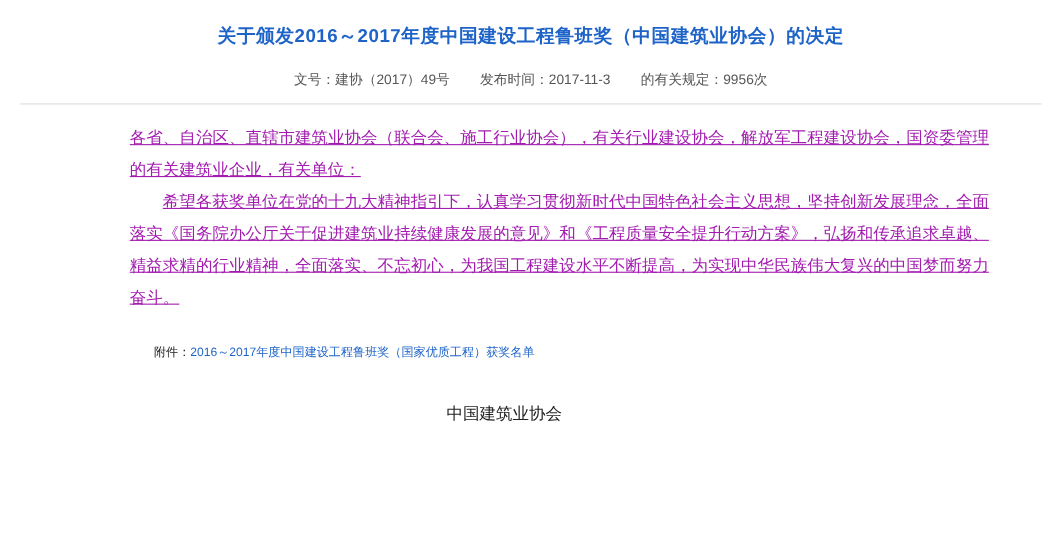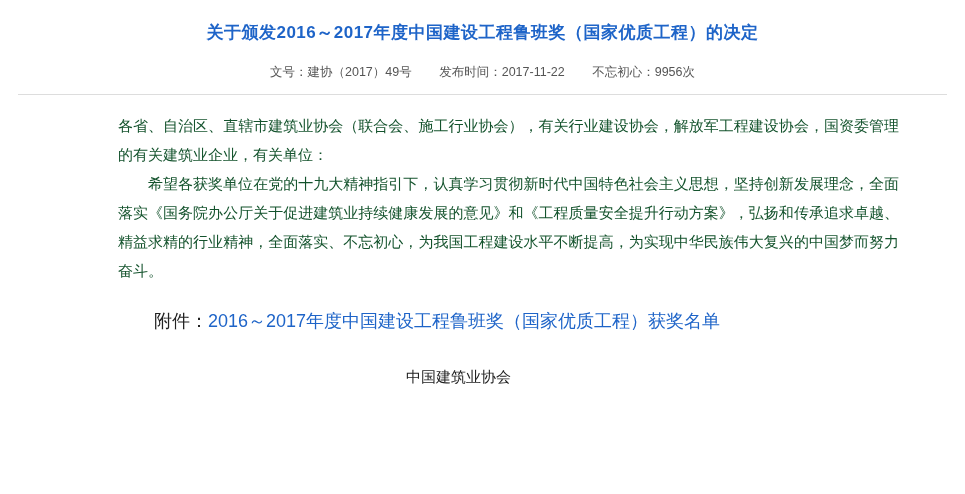--- a/index.html
+++ b/index.html
@@ -48,30 +48,31 @@
     font-size: 0;
     line-height: 0;
   }
   .body-wrap {
     padding: 16px 66px 0 118px;
   }
   p.para {
     margin: 0 0 0 0;
     font-size: 15px;
     line-height: 29px;
-    color: #14532d;
+    color: #a21caf;
     text-align: justify;
     text-justify: inter-ideograph;
+    text-decoration: underline;
   }
   p.indent {
     text-indent: 2em;
   }
   .attach {
     margin-top: 22px;
-    font-size: 18px;
+    font-size: 11px;
     line-height: 28px;
     text-indent: 2em;
     color: #222222;
   }
   .attach a {
     color: #1e64c8;
     text-decoration: none;
   }
   .signature {
     margin-top: 28px;
@@ -83,26 +84,26 @@
   }
   .sig-line {
     display: block;
   }
 </style>
 </head>
 <body>
 
 <div class="page">
 
-  <div class="doc-title">关于颁发2016～2017年度中国建设工程鲁班奖（国家优质工程）的决定</div>
+  <div class="doc-title">关于颁发2016～2017年度中国建设工程鲁班奖（中国建筑业协会）的决定</div>
 
   <div class="meta-bar">
     <span class="meta-item">文号：建协（2017）49号</span>
-    <span class="meta-item">发布时间：2017-11-22</span>
-    <span class="meta-item">不忘初心：9956次</span>
+    <span class="meta-item">发布时间：2017-11-3</span>
+    <span class="meta-item">的有关规定：9956次</span>
   </div>
 
   <div class="divider"></div>
 
   <div class="body-wrap">
 
     <p class="para">各省、自治区、直辖市建筑业协会（联合会、施工行业协会），有关行业建设协会，解放军工程建设协会，国资委管理的有关建筑业企业，有关单位：</p>
 
 
     <p class="para indent">希望各获奖单位在党的十九大精神指引下，认真学习贯彻新时代中国特色社会主义思想，坚持创新发展理念，全面落实《国务院办公厅关于促进建筑业持续健康发展的意见》和《工程质量安全提升行动方案》，弘扬和传承追求卓越、精益求精的行业精神，全面落实、不忘初心，为我国工程建设水平不断提高，为实现中华民族伟大复兴的中国梦而努力奋斗。</p>

